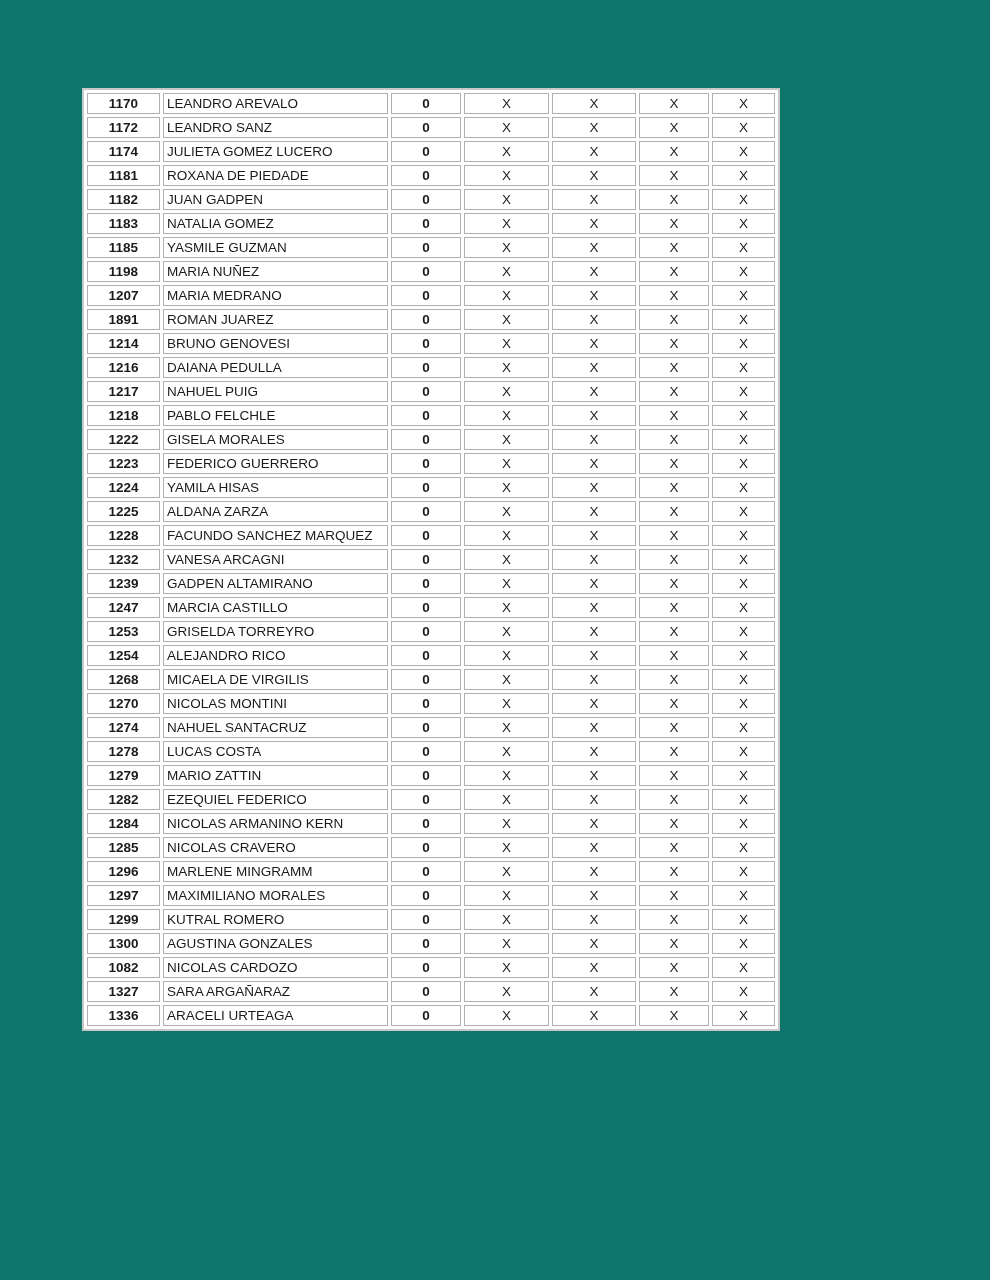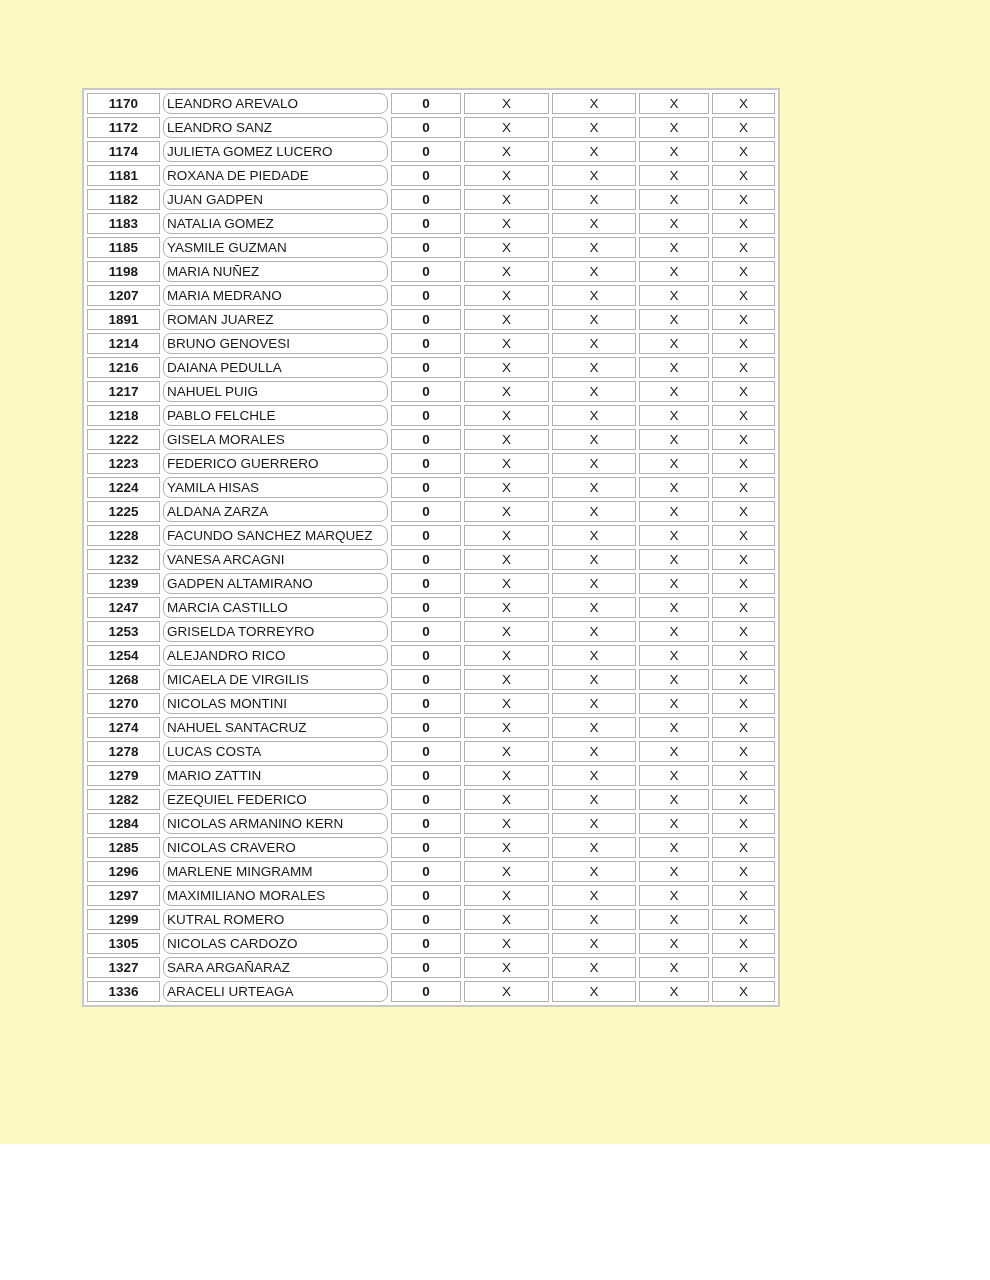--- a/index.html
+++ b/index.html
@@ -7,22 +7,22 @@
     padding: 0;
     background: #ffffff;
     width: 990px;
     height: 1280px;
     font-family: "Liberation Sans", sans-serif;
     color: var(--text-color, #1a1a1a);
   }
   .page {
     position: relative;
     width: 990px;
-    height: 1144px;
-    background: #fef9c3;
+    height: 1280px;
+    background: #0f766e;
     overflow: hidden;
   }
   .sheet {
     position: absolute;
     left: 82px;
     top: 88px;
   }
   table.grid {
     border-collapse: separate;
     border-spacing: 3px;
@@ -49,21 +49,20 @@
   col.c-m2    { width: 84px; }
   col.c-m3    { width: 70px; }
   col.c-m4    { width: 63px; }
   td.cell-id {
     text-align: center;
     font-weight: bold;
   }
   td.cell-name {
     text-align: left;
     padding-left: 3px;
-    border-radius: 8px;
   }
   td.cell-score {
     text-align: center;
     font-weight: bold;
     background: var(--score-bg, #f0f0f0);
   }
   td.cell-mark {
     text-align: center;
     font-weight: normal;
   }
@@ -429,23 +428,32 @@
   <tr>
     <td class="cell-id">1299</td>
     <td class="cell-name">KUTRAL ROMERO</td>
     <td class="cell-score">0</td>
     <td class="cell-mark">X</td>
     <td class="cell-mark">X</td>
     <td class="cell-mark">X</td>
     <td class="cell-mark">X</td>
   </tr>
 
-
-  <tr>
-    <td class="cell-id">1305</td>
+  <tr>
+    <td class="cell-id">1300</td>
+    <td class="cell-name">AGUSTINA GONZALES</td>
+    <td class="cell-score">0</td>
+    <td class="cell-mark">X</td>
+    <td class="cell-mark">X</td>
+    <td class="cell-mark">X</td>
+    <td class="cell-mark">X</td>
+  </tr>
+
+  <tr>
+    <td class="cell-id">1082</td>
     <td class="cell-name">NICOLAS CARDOZO</td>
     <td class="cell-score">0</td>
     <td class="cell-mark">X</td>
     <td class="cell-mark">X</td>
     <td class="cell-mark">X</td>
     <td class="cell-mark">X</td>
   </tr>
 
 
   <tr>

